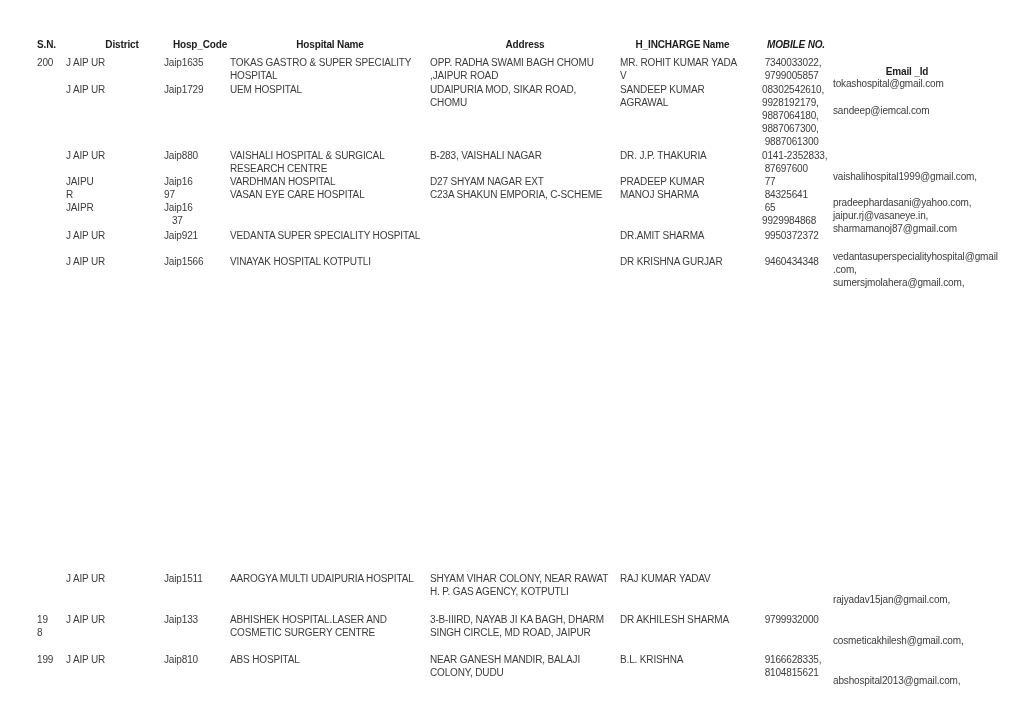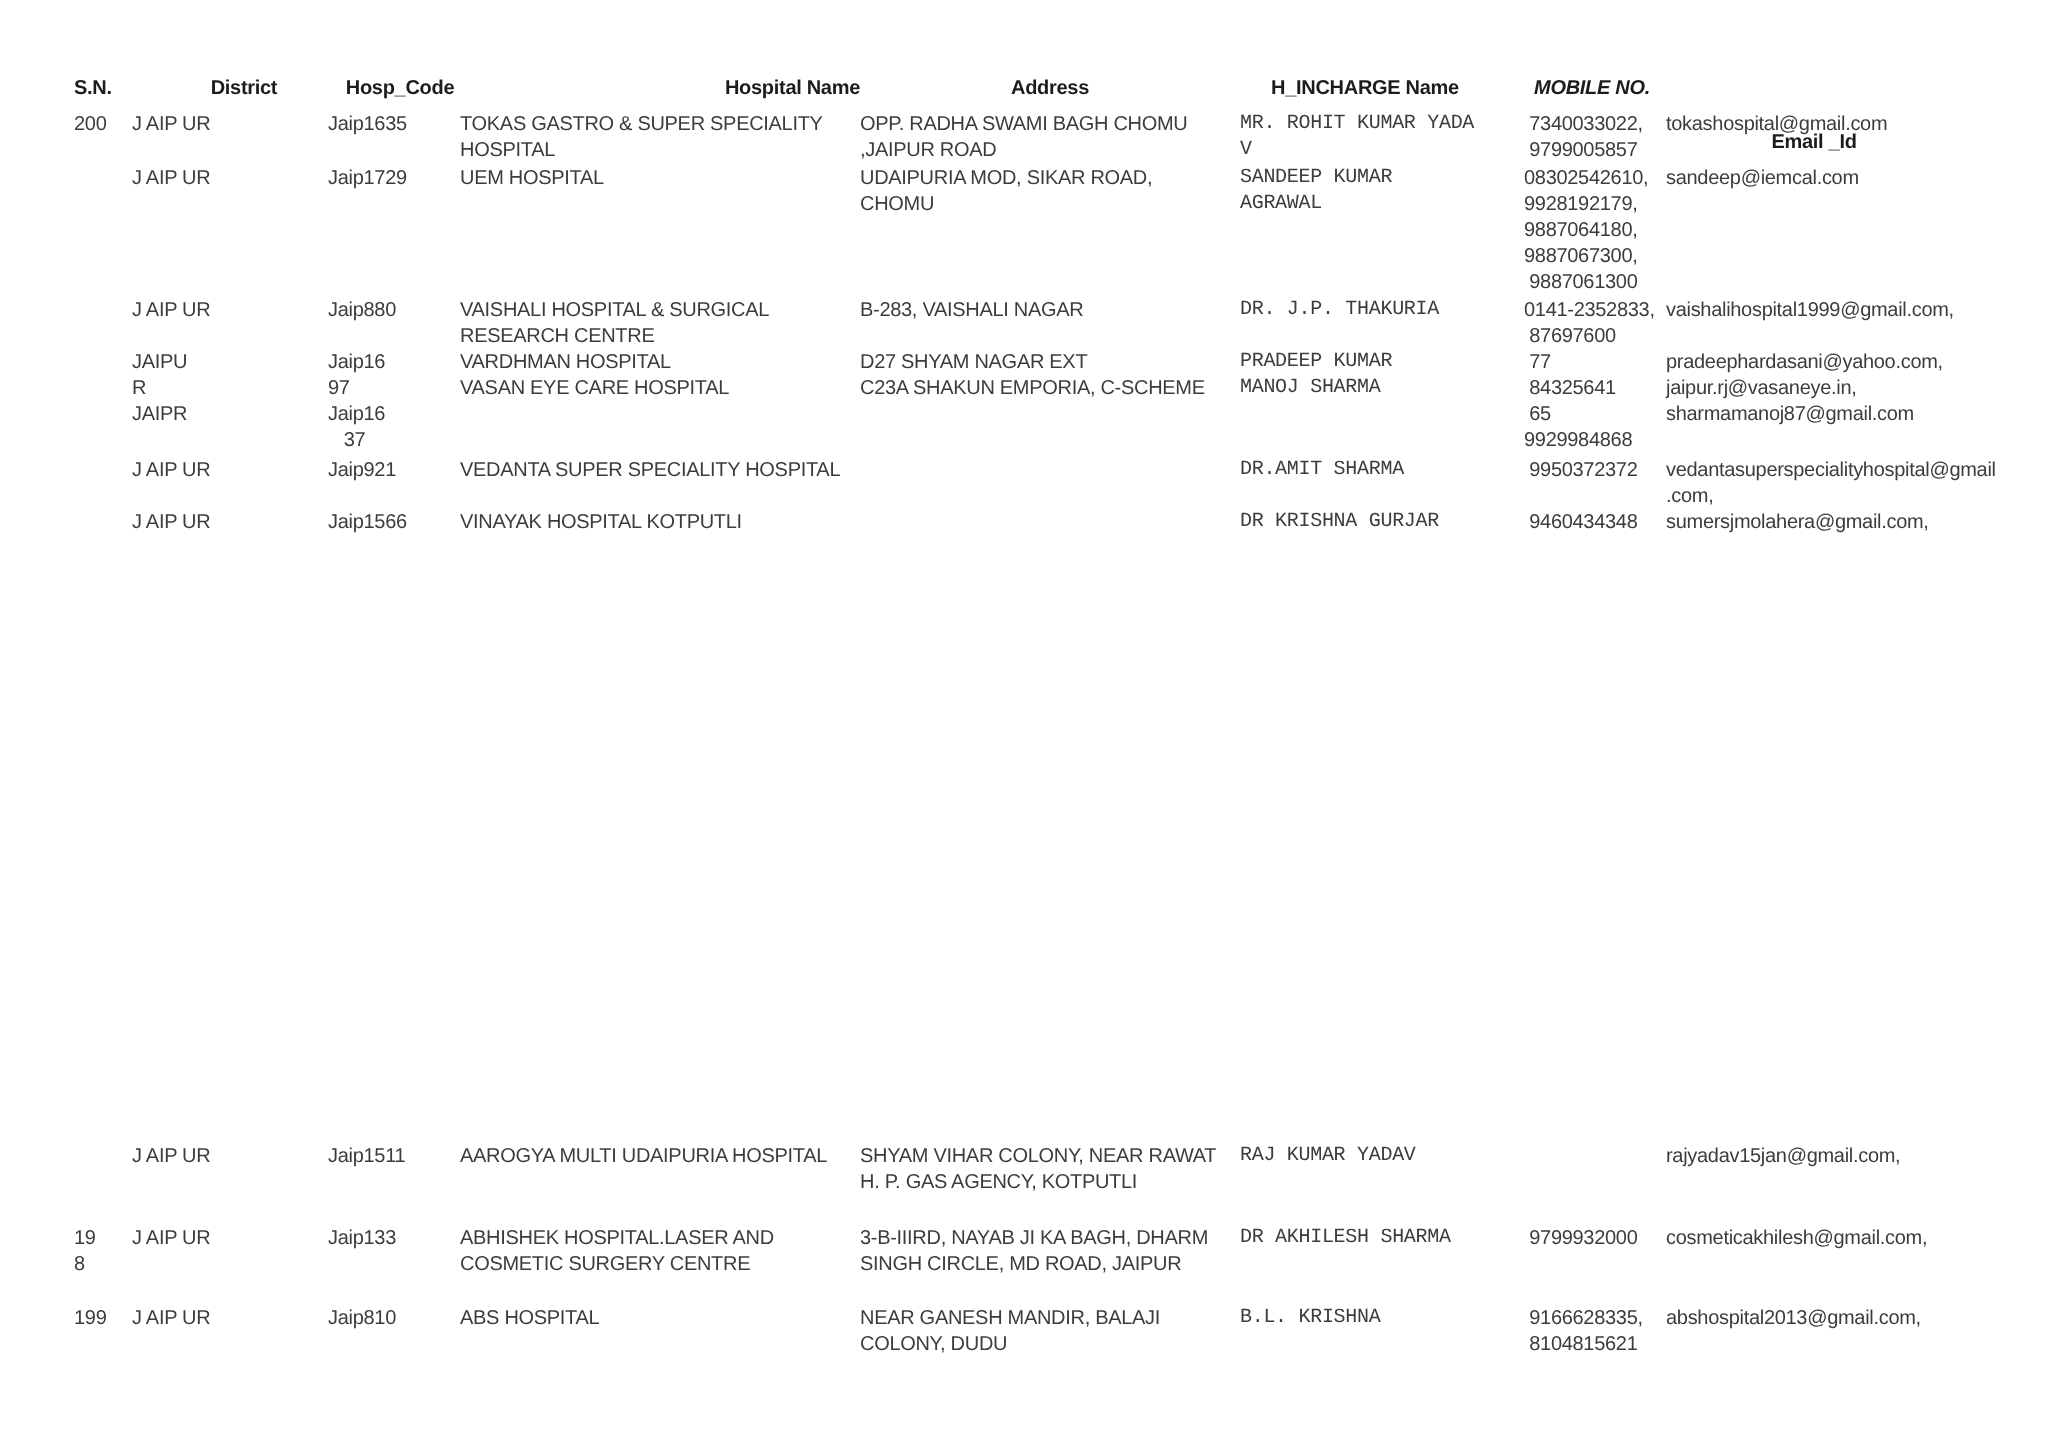--- a/index.html
+++ b/index.html
@@ -34,34 +34,34 @@
   }
   .hcell {
     font-weight: bold;
     color: #1c1c1c;
     text-align: center;
   }
   
   .hc1 { left: 37px;  width: 30px;  text-align: left; }
   .hc2 { left: 66px;  width: 112px; }
   .hc3 { left: 172px; width: 56px;  }
-  .hc4 { left: 230px; width: 200px; text-align: right; }
+  .hc4 { left: 230px; width: 200px; }
   .hc5 { left: 430px; width: 190px; }
   .hc6 { left: 620px; width: 125px; }
   .hc7 { left: 760px; width: 72px; font-style: italic;  }
   .hc8 { left: 833px; width: 148px; margin-top: 27px; }
   
   .bc1 { left: 37px;  width: 30px;  }
   .bc2 { left: 66px;  width: 78px;  }
   .bc3 { left: 164px; width: 54px;  }
   .bc4 { left: 230px; width: 205px; }
   .bc5 { left: 430px; width: 195px; }
-  .bc6 { left: 620px; width: 132px; font-family: Liberation Mono, monospace; }
+  .bc6 { left: 620px; width: 132px; }
   .bc7 { left: 762px; width: 75px;  }
-  .bc8 { left: 833px; width: 191px; }
+  .bc8 { left: 833px; width: 191px; margin-top: 21px; }
 </style>
 </head>
 <body>
 
 <div class="page">
 
   <div class="thead" style="top:38px">
     <div class="cell hcell hc1">S.N.</div>
     <div class="cell hcell hc2">District</div>
     <div class="cell hcell hc3">Hosp_Code</div>

